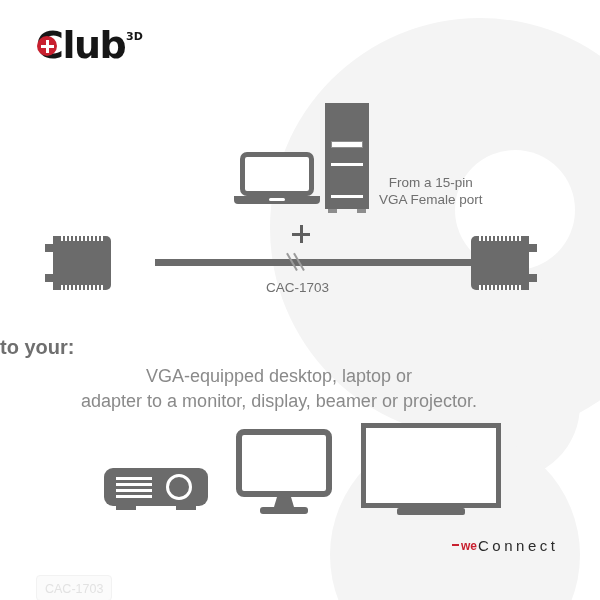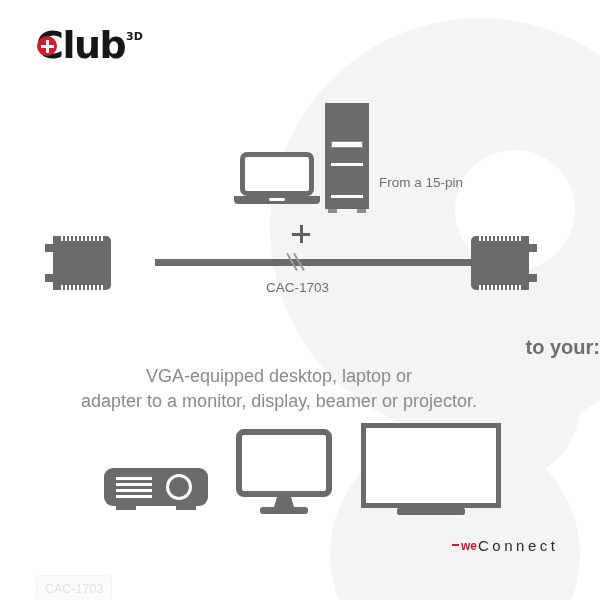--- a/index.html
+++ b/index.html
@@ -341,21 +341,21 @@
     font-family: "Liberation Sans", sans-serif;
     white-space: nowrap;
   }
 
   
   #toYour {
     position: absolute;
     left: 0;
     top: 336px;
     width: 600px;
-    text-align: right;
+    text-align: left;
     font-size: 20px;
     font-weight: bold;
     color: #6f6f6f;
     font-family: "Liberation Sans", sans-serif;
   }
   #desc {
     position: absolute;
     left: 0;
     top: 364px;
     width: 558px;
@@ -556,20 +556,21 @@
     <div class="case"></div>
     <div class="bay b1"></div>
     <div class="slot s1"></div>
     <div class="slot s2"></div>
     <div class="foot left"></div>
     <div class="foot right"></div>
   </div>
 
   <div id="srcLabel">
     <div>From a 15-pin</div>
+    <div>VGA Female port</div>
   </div>
 
   <div id="plus"></div>
 
   <div id="cable">
     <div class="wire"></div>
 
     <div class="conn" id="connL">
       <div class="body"></div>
       <div class="teeth t-top"></div>

